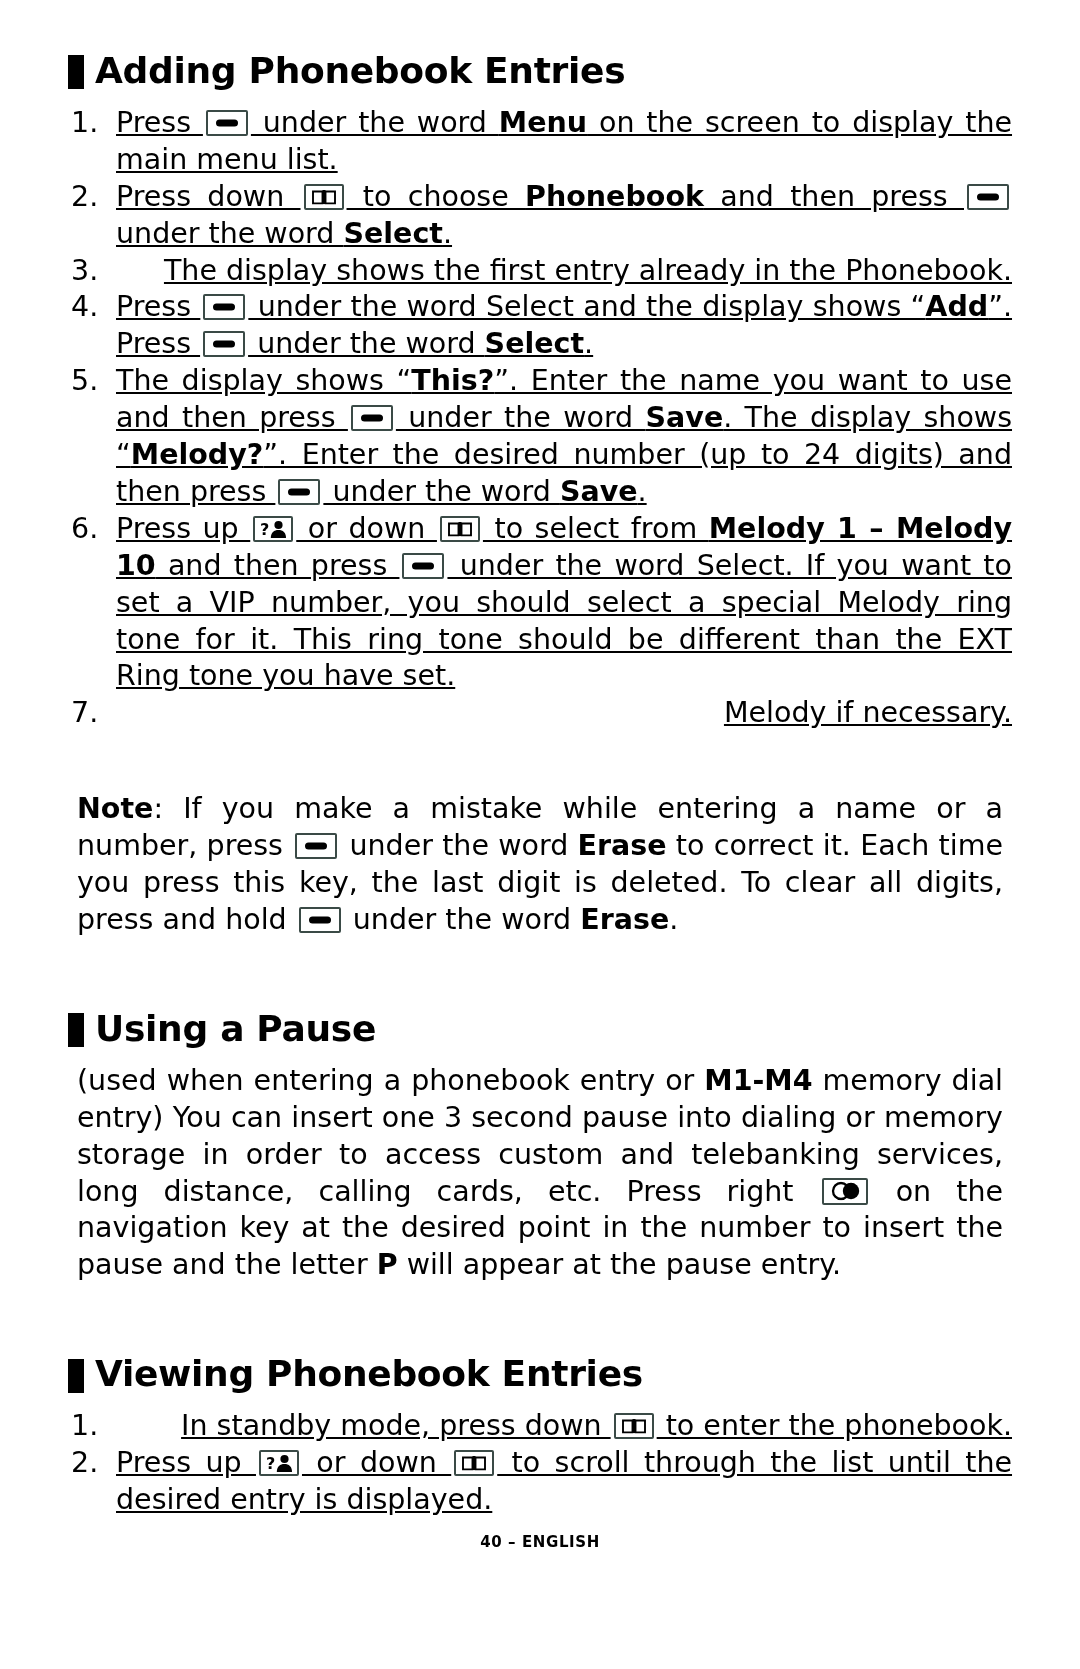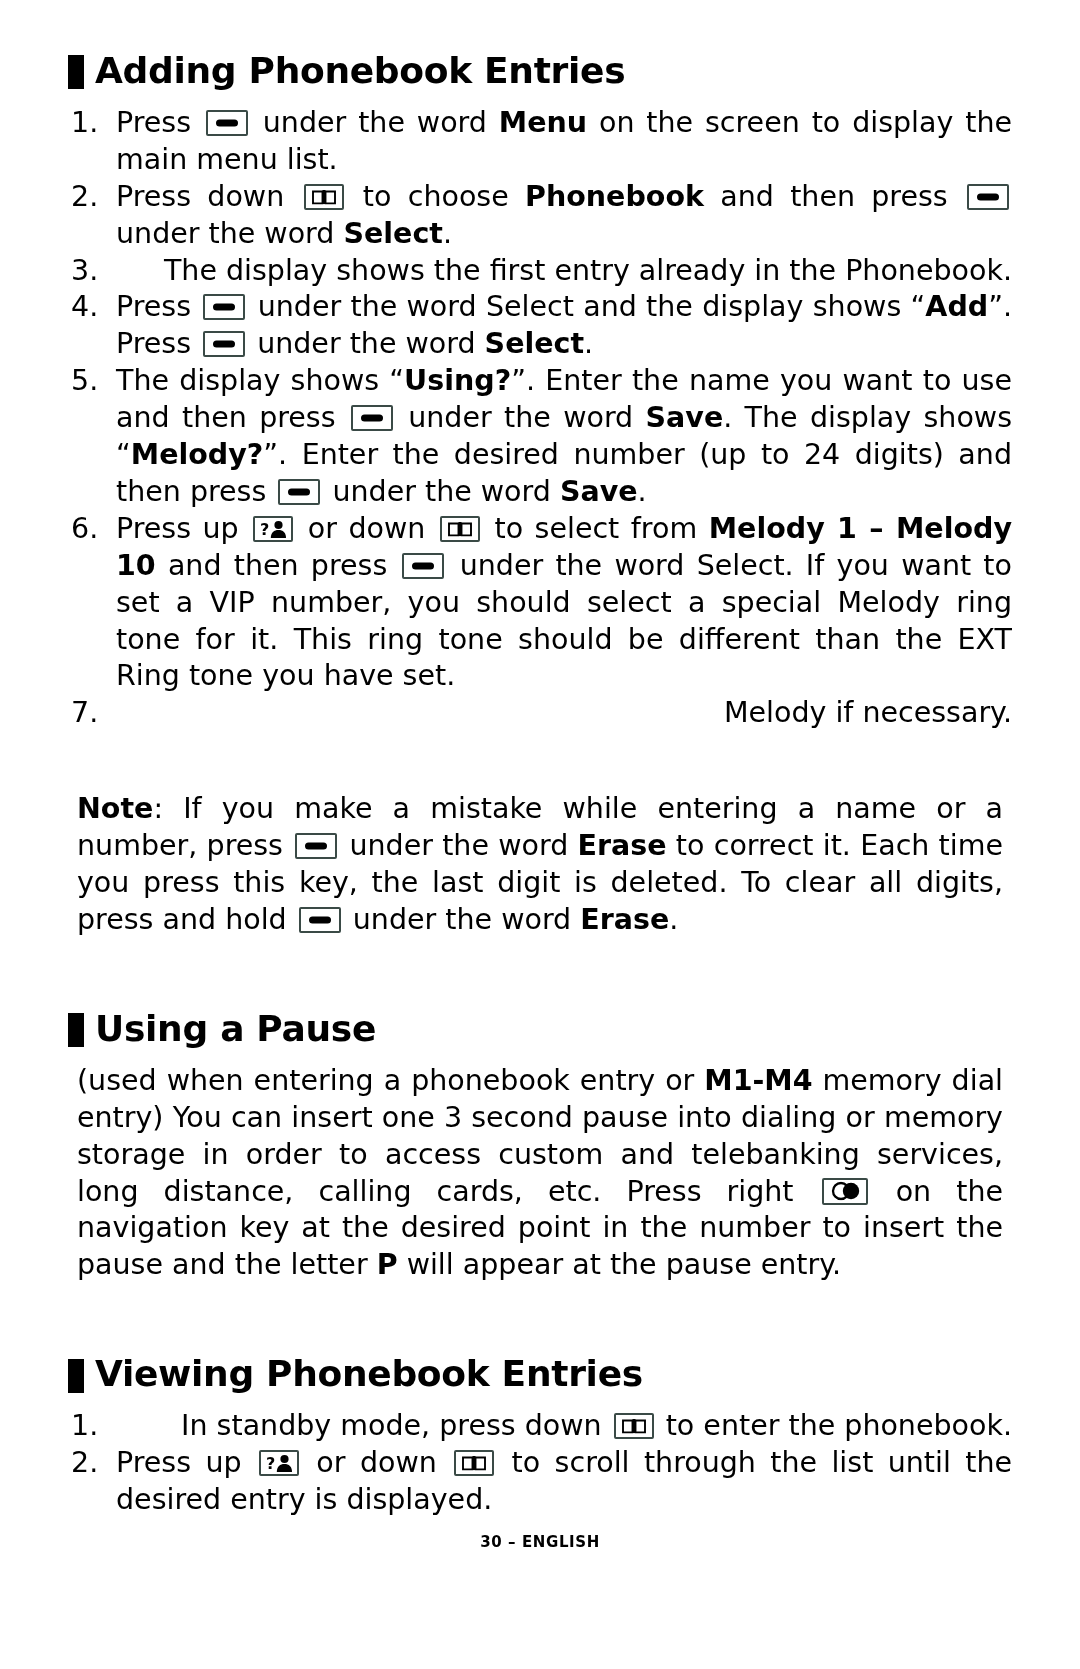--- a/index.html
+++ b/index.html
@@ -62,20 +62,21 @@
     flex: none;
     width: 48px;
     text-align: left;
     padding-left: 3px;
     box-sizing: border-box;
   }
   ol.steps > li .body {
     flex: 1 1 auto;
     text-align: justify;
     text-justify: inter-word;
+    text-decoration: underline;
   }
   ol.steps > li .body.nojustify {
     text-align: right;
   }
 
   p.para {
     font-size: 28.5px;
     line-height: 1.295;
     margin: 9px;
     text-align: justify;
@@ -195,21 +196,21 @@
     <li>
       <span class="num">3.</span>
       <span class="body nojustify">The display shows the first entry already in the Phonebook.</span>
     </li>
     <li>
       <span class="num">4.</span>
       <span class="body">Press <span class="key softkey"></span> under the word Select and the display shows “<b>Add</b>”.  Press <span class="key softkey"></span> under the word <b>Select</b>.</span>
     </li>
     <li>
       <span class="num">5.</span>
-      <span class="body">The display shows “<b>Using?</b>”. Enter the name you want to use and then press <span class="key softkey"></span> under the word <b>Save</b>. The display shows “<b>Melody?</b>”. Enter the desired number (up to 24 digits) and then press <span class="key softkey"></span> under the word <b>Save</b>.</span>
+      <span class="body">The display shows “<b>This?</b>”. Enter the name you want to use and then press <span class="key softkey"></span> under the word <b>Save</b>. The display shows “<b>Melody?</b>”. Enter the desired number (up to 24 digits) and then press <span class="key softkey"></span> under the word <b>Save</b>.</span>
     </li>
     <li>
       <span class="num">6.</span>
       <span class="body">Press up <span class="key cidkey"><svg class="cid" viewBox="0 0 26 18" xmlns="http://www.w3.org/2000/svg">
               <text x="0" y="15" font-family="DejaVu Sans, sans-serif" font-size="16" font-weight="bold" fill="#000">?</text>
               <circle cx="18.5" cy="5" r="4.1" fill="#000"></circle>
               <path d="M10.8 18 C10.8 12.4 14.1 10 18.5 10 C22.9 10 26 12.4 26 18 Z" fill="#000"></path>
             </svg></span> or down <span class="key bookkey"><svg class="book" viewBox="0 0 24 15" xmlns="http://www.w3.org/2000/svg">
               <path d="M1 2 H10.5 V14 H1 Z" fill="none" stroke="#000" stroke-width="1.9"></path>
               <path d="M13.5 2 H23 V14 H13.5 Z" fill="none" stroke="#000" stroke-width="1.9"></path>
@@ -261,15 +262,15 @@
               <circle cx="18.5" cy="5" r="4.1" fill="#000"></circle>
               <path d="M10.8 18 C10.8 12.4 14.1 10 18.5 10 C22.9 10 26 12.4 26 18 Z" fill="#000"></path>
             </svg></span> or down <span class="key bookkey"><svg class="book" viewBox="0 0 24 15" xmlns="http://www.w3.org/2000/svg">
               <path d="M1 2 H10.5 V14 H1 Z" fill="none" stroke="#000" stroke-width="1.9"></path>
               <path d="M13.5 2 H23 V14 H13.5 Z" fill="none" stroke="#000" stroke-width="1.9"></path>
               <rect x="10.5" y="0.5" width="3" height="14" fill="#000"></rect>
             </svg></span> to scroll through the list until the desired entry is displayed.</span>
     </li>
   </ol>
 
-  <div class="footer">30 – ENGLISH</div>
+  <div class="footer">40 – ENGLISH</div>
 
 </div>
 
 </body></html>

